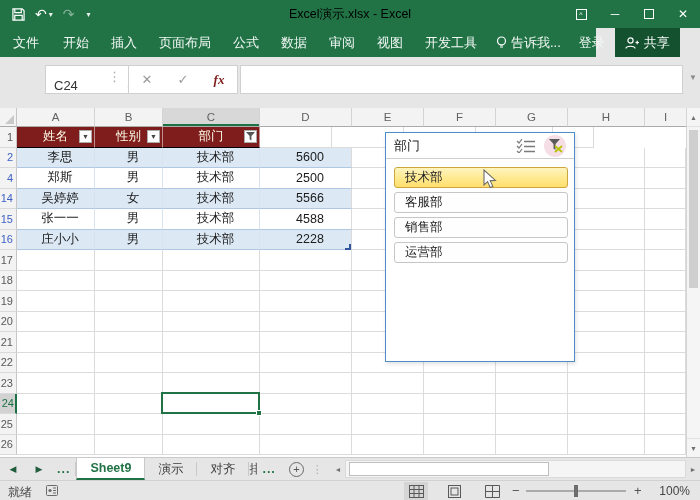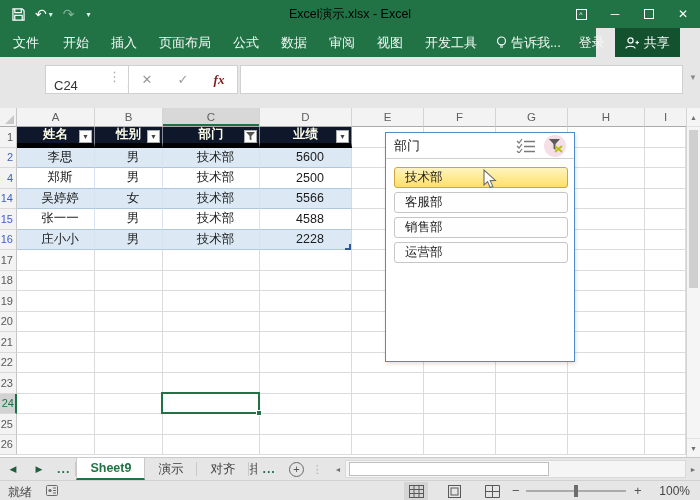--- a/index.html
+++ b/index.html
@@ -45,21 +45,21 @@
   .ch { height:19px; background:#F3F3F3; border-right:1px solid #D4D4D4; border-bottom:1px solid #ABABAB; display:flex; align-items:center; justify-content:center; font-size:11.5px; color:#616161; }
   .ch.sel { background:#D8D8D8; box-shadow:inset 0 -2px 0 #1E7145; }
   .wA{width:78px}.wB{width:68px}.wC{width:97px}.wD{width:92px}.wE{width:72px}.wF{width:72px}.wG{width:72px}.wH{width:77px}.wI{width:41px;border-right:none}
 
   .rows { position:absolute; top:19px; left:0; }
   .grow { display:flex; height:20.5px; }
   .rh { width:17px; background:#F3F3F3; border-right:1px solid #C6C6C6; border-bottom:1px solid #DADADA; font-size:11px; color:#595959; display:flex; align-items:center; justify-content:flex-end; padding-right:3px; }
   .rh.blue { color:#3E62C4; }
   .rh.cur { background:#D2D2D2; color:#1E7145; border-right:2px solid #1E7145; padding-right:1px; }
   .c { border-right:1px solid #DBDBDB; border-bottom:1px solid #DBDBDB; background:#fff; font-size:12.5px; color:#1a1a1a; display:flex; align-items:center; justify-content:center; position:relative; }
-  .th { background:#0f172a; border-right:1px solid rgba(255,255,255,.5); border-bottom:5px solid #000000; color:#FDFDE9; font-weight:bold; font-size:12.5px; }
+  .th { background:#7f1d1d; border-right:1px solid rgba(255,255,255,.5); border-bottom:1px solid #000000; color:#FDFDE9; font-weight:normal; font-size:12.5px; }
   .fbtn { position:absolute; right:2px; top:3px; width:13px; height:13px; background:#FDFDFD; border:1px solid #ABABAB; display:flex; align-items:center; justify-content:center; color:#444; font-size:7px; }
   .tblc { border-bottom:1px solid #AFC7E0; border-right:1px solid #D7E3F1;padding-left:9px; }
   .tblc.shade { background:#DCE9F5; }
   .tblc.lastcol { border-right:1px solid #DBDBDB; }
 
   .selrect { position:absolute; left:161px; top:284px; width:99px; height:22px; border:2px solid #217346; background:transparent; }
   .fillhandle { position:absolute; right:-4px; bottom:-4px; width:6px; height:6px; background:#217346; border:1px solid #fff; }
   .tbl-resize { position:absolute; left:345px; top:136px; width:6px; height:6px; border-right:2px solid #31569B; border-bottom:2px solid #31569B; }
 
   
@@ -221,26 +221,20 @@
             </span>
           </div>
         <div class="c wC th">
             <span>部门</span>
             <span class="fbtn">
               <svg width="9" height="9" viewBox="0 0 10 10">
                 <path d="M0 0 h10 l-4 4.5 v5 l-2 -1.5 v-3.5 z" fill="#555"></path>
               </svg>
             </span>
           </div>
-        <div class="c wD th">
-            <span>业绩</span>
-            <span class="fbtn">
-              <span>▼</span>
-            </span>
-          </div>
         <div class="c wE"></div>
           <div class="c wF"></div>
           <div class="c wG"></div>
           <div class="c wH"></div>
           <div class="c wI"></div>
       </div>
 
       <div class="grow">
         <div class="rh blue">2</div>
         <div class="c wA tblc shade">李思</div>

